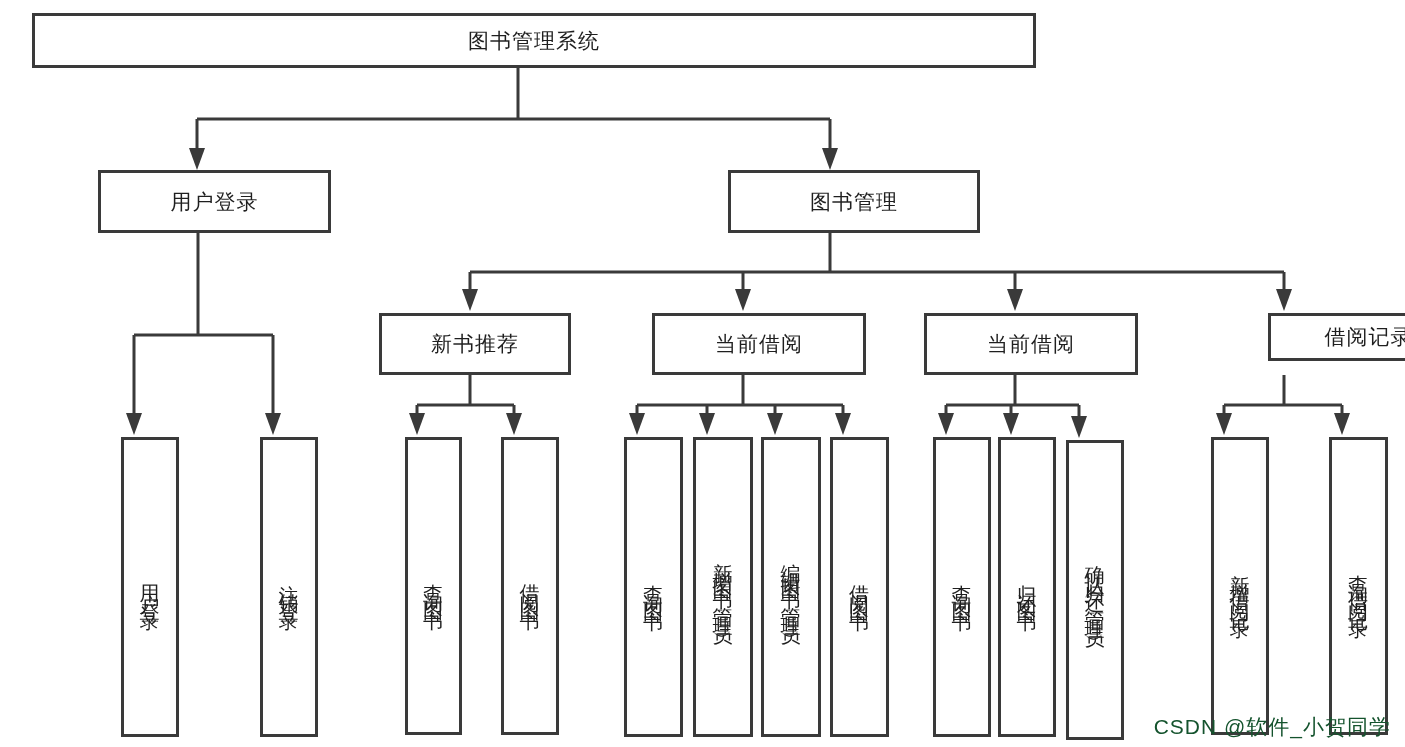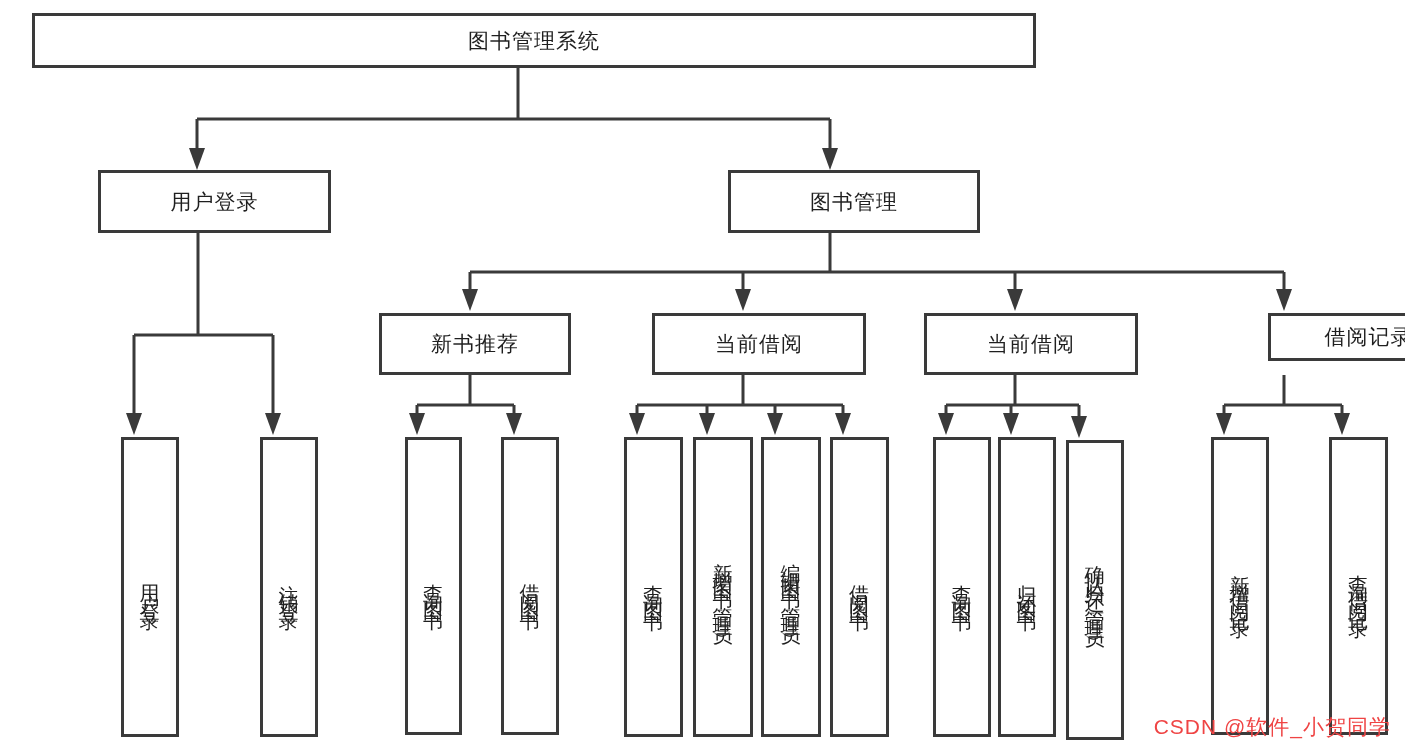--- a/index.html
+++ b/index.html
@@ -11,21 +11,21 @@
   .node{
     position:absolute;box-sizing:border-box;border:3px solid #3a3a3a;
     background:#ffffff;display:flex;align-items:center;justify-content:center;
     color:#1f1f1f;
     margin-left:16px;
   }
   .h{font-size:21px;letter-spacing:1px;white-space:nowrap;}
   .v{writing-mode:vertical-rl;font-size:20px;letter-spacing:9px;line-height:1;}
   .v span{display:block;}
   .watermark{
-    position:absolute;right:14px;bottom:6px;font-size:21px;color:#ef4444;
+    position:absolute;right:14px;bottom:6px;font-size:21px;color:#14532d;
     letter-spacing:1px;z-index:6;white-space:nowrap;
   }
 </style>
 </head>
 <body>
 
 <div class="canvas">
 
   <svg class="lines" viewBox="0 0 1405 747" xmlns="http://www.w3.org/2000/svg">
     <g stroke="#3a3a3a" stroke-width="3" fill="none">

